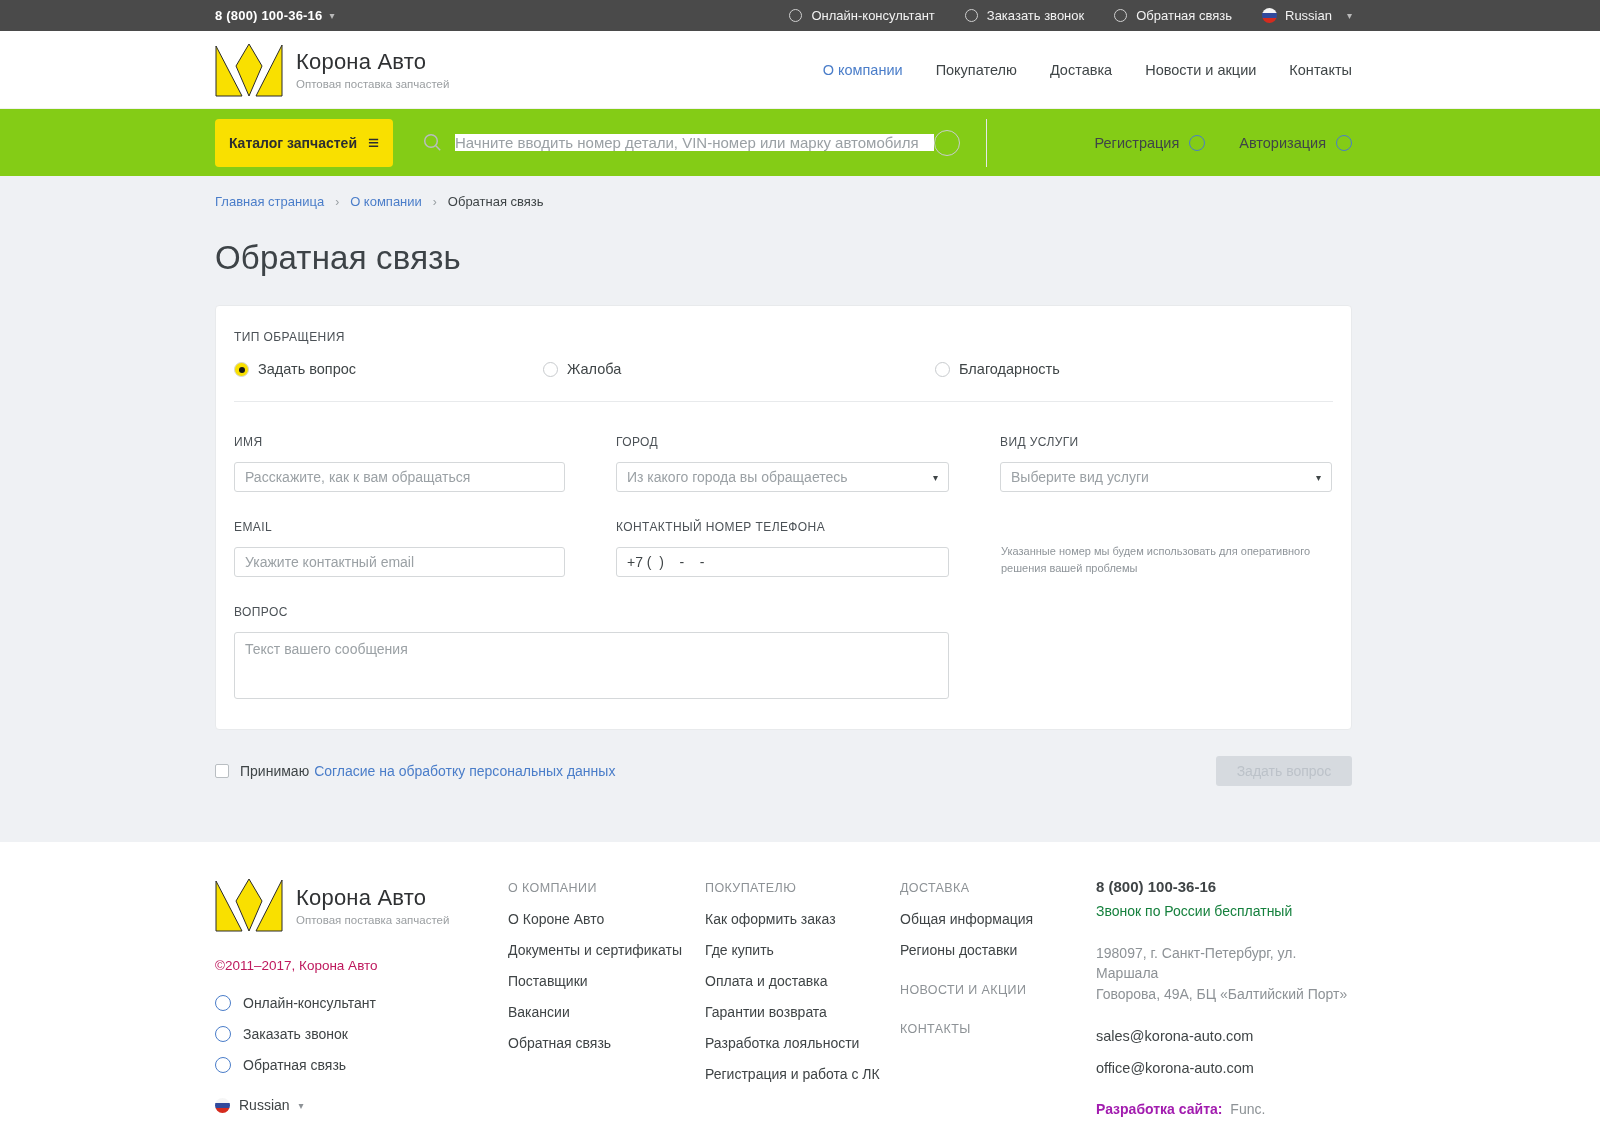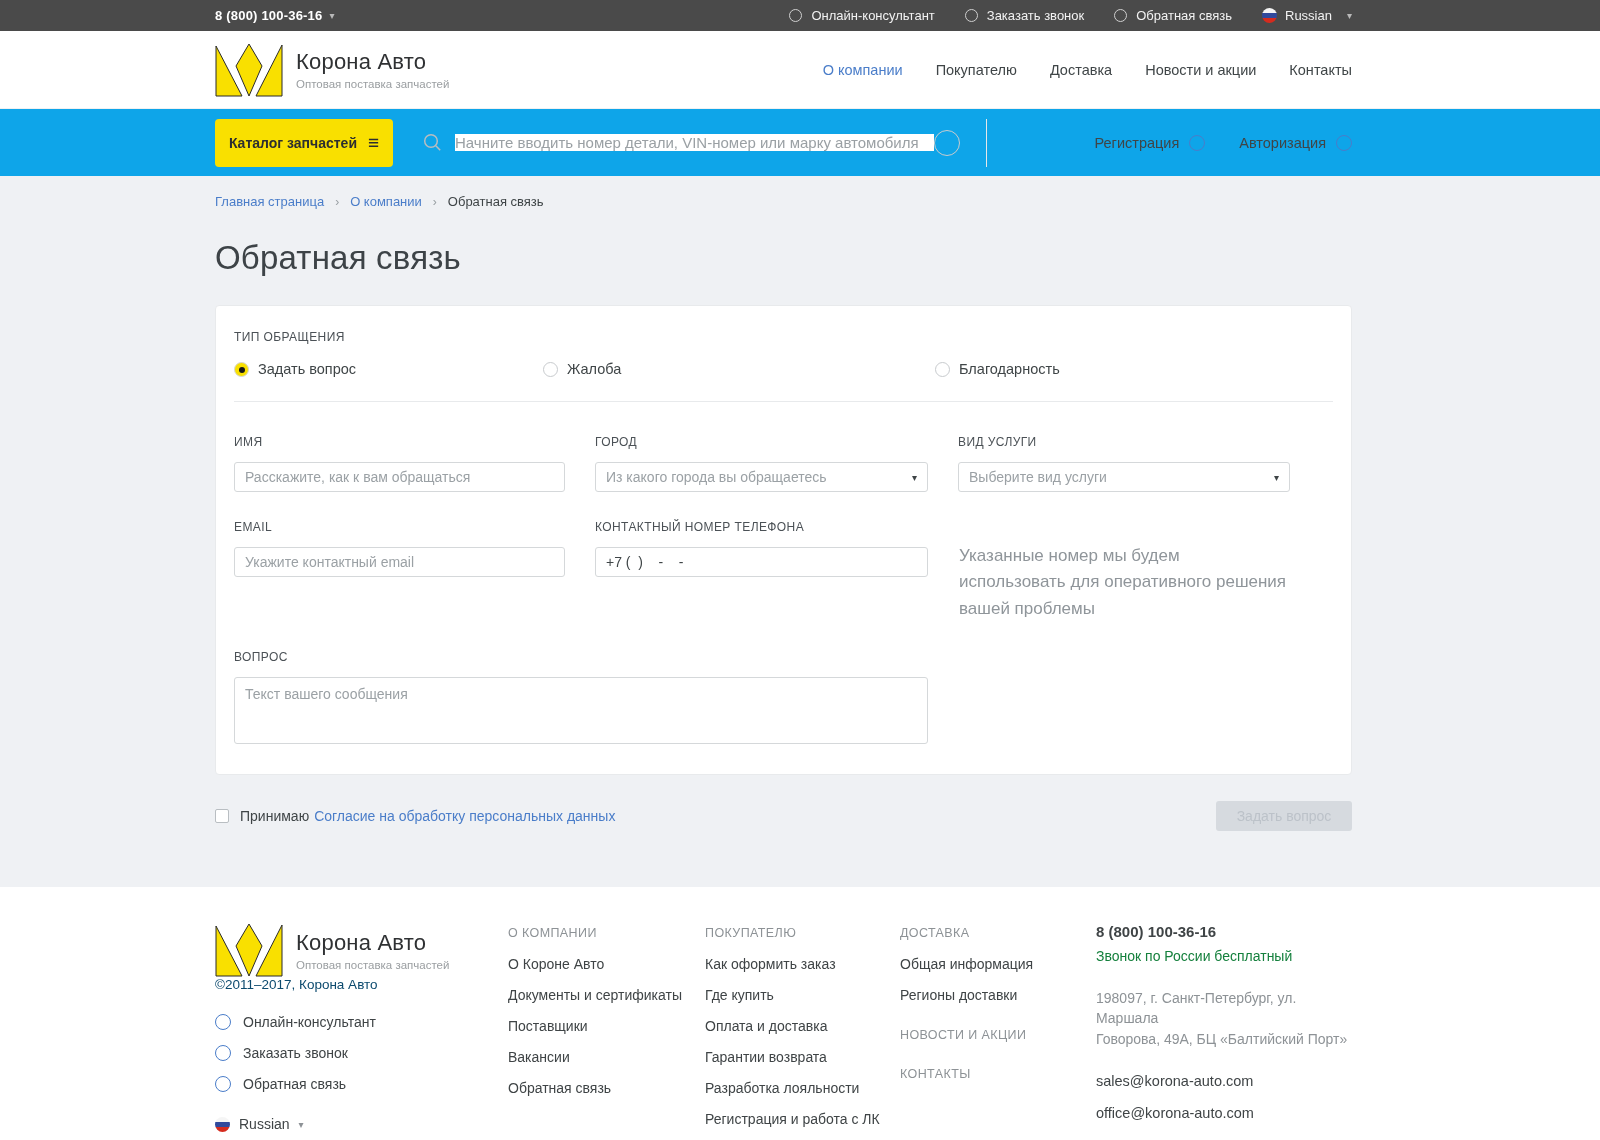--- a/index.html
+++ b/index.html
@@ -29,21 +29,21 @@
   .mainheader { height: 77px; background: #ffffff; }
   .mainheader .inner { height: 100%; display: flex; align-items: center; }
   .logo { display: flex; align-items: center; gap: 13px; }
   .logo-text-title { font-size: 22px; color: #2f3133; letter-spacing: .2px; }
   .logo-text-sub { font-size: 11.5px; color: #9a9ea1; margin-top: 3px; }
   .mainnav { margin-left: auto; display: flex; align-items: center; gap: 33px; }
   .mainnav a { font-size: 14.5px; color: #3f4547; text-decoration: none; cursor: pointer; }
   .mainnav a.active { color: #4a7dc9; }
 
   
-  .searchrow { height: 68px; background: #0ea5e9; border-top: 1px solid #f0f1f2; }
+  .searchrow { height: 68px; background: #84cc16; border-top: 1px solid #f0f1f2; }
   .searchrow .inner { height: 100%; display: flex; align-items: center; }
   .catalog-btn { width: 178px; height: 48px; flex: 0 0 178px; background: #f9e000; border: none; border-radius: 4px;
     display: flex; align-items: center; justify-content: center; gap: 11px;
     font-family: inherit; font-size: 14px; font-weight: bold; color: #2c2e30; cursor: pointer; }
   .hamburger { font-size: 19px; font-weight: bold; line-height: 1; }
   .search-field { flex: 1; display: flex; align-items: center; margin-left: 30px; margin-right: 26px; }
   .search-field svg { flex: 0 0 auto; }
   .search-input { flex: 1; border: none; outline: none; font-family: inherit; font-size: 15px; color: #3f4547; margin-left: 13px; }
   .search-input::placeholder { color: #9aa0a4; }
   .search-circle { width: 26px; height: 26px; border: 1px solid #c9ccce; border-radius: 50%; flex: 0 0 26px; cursor: pointer; }
@@ -64,51 +64,51 @@
   .field-label { font-size: 12px; font-weight: 500; color: #4b5156; letter-spacing: .4px; }
   .radios { margin-top: 16px; display: flex; }
   .radio-item { display: flex; align-items: center; gap: 9px; font-size: 14.5px; color: #3f4547; cursor: pointer; }
   .radio-item:nth-child(1) { width: 277px; }
   .radio-item:nth-child(2) { width: 392px; margin-left: 32px; }
   .radio { width: 15px; height: 15px; border-radius: 50%; border: 1px solid #c8cbce; background: #fff; position: relative; flex: 0 0 15px; }
   .radio.checked { background: #f9e000; border-color: #d6d6d6; }
   .radio.checked::after { content: ""; position: absolute; left: 4px; top: 4px; width: 6px; height: 6px; background: #161616; border-radius: 50%; }
   .card-divider { margin-top: 24px; height: 1px; background: #e8eaec; }
 
-  .fgrid { display: grid; grid-template-columns: 331px 333px 332px; column-gap: 30px; }
+  .fgrid { display: grid; grid-template-columns: 331px 333px 332px; column-gap: 51px; }
   .fgrid.row1 { margin-top: 33px; }
   .fgrid.row2 { margin-top: 28px; }
   .fgrid.row3 { margin-top: 28px; }
   .fgroup .field-label { display: block; margin-bottom: 13px; }
   .control { width: 100%; height: 30px; border: 1px solid #d5d8da; border-radius: 3px; background: #fff;
     font-family: inherit; font-size: 14px; color: #3f4547; padding: 8px 10px; outline: none; }
   .control::placeholder { color: #9ba1a5; }
   .select { display: flex; align-items: center; justify-content: space-between; cursor: pointer; }
   .select .sel-text { color: #9ba1a5; font-size: 14px; }
   .select .sel-caret { color: #3f4547; font-size: 10px; }
-  .phone-note { font-size: 17px; line-height: 1.55; color: #8f959a; padding-top: 23px; padding-left: 1px; }
+  .phone-note { font-size: 11px; line-height: 1.55; color: #8f959a; padding-top: 23px; padding-left: 1px; }
   .question-group { grid-column: 1 / 3; }
   textarea.control { height: 67px; padding-top: 8px; resize: none; }
 
   .agree-row { margin-top: 26px; display: flex; align-items: center; }
   .checkbox { width: 14px; height: 14px; border: 1px solid #b9bec2; border-radius: 2px; background: #fff; cursor: pointer; flex: 0 0 14px; }
   .agree-text { margin-left: 11px; font-size: 14px; color: #3f4547; }
   .agree-link { margin-left: 5px; font-size: 14px; color: #4a7dc9; text-decoration: none; cursor: pointer; }
   .submit-btn { margin-left: auto; width: 136px; height: 30px; background: #d6dadf; border: none; border-radius: 3px;
     font-family: inherit; font-size: 14px; color: #bcc2c9; cursor: pointer; }
 
   
   .pagefooter { height: 322px; background: #ffffff; padding-top: 36px; }
   .footer-grid { display: flex; }
   .fcol-brand { width: 293px; }
   .fcol-1 { width: 197px; }
   .fcol-2 { width: 195px; }
   .fcol-3 { width: 196px; }
   .fcol-contacts { width: 256px; }
-  .f-copy { font-size: 13.5px; color: #0c4a6e; }
+  .f-copy { margin-top: 26px; font-size: 13.5px; color: #be185d; }
   .f-links { margin-top: 22px; }
   .f-link { display: flex; align-items: center; gap: 12px; font-size: 14px; color: #3f4446; margin-top: 15px; cursor: pointer; text-decoration: none; }
   .f-lang { margin-top: 24px; display: flex; align-items: center; gap: 9px; font-size: 14px; color: #3f4446; cursor: pointer; }
   .f-caret { color: #8d9296; font-size: 10px; }
   .fcol-header { font-size: 12.5px; color: #8d9296; letter-spacing: .4px; cursor: pointer; }
   .fcol-item { display: block; font-size: 14px; color: #3f4446; margin-top: 15px; text-decoration: none; cursor: pointer; }
   .fcol-header.mt { display: block; margin-top: 25px; }
   .fc-phone { font-size: 15px; font-weight: bold; color: #3f4446; }
   .fc-note { margin-top: 8px; font-size: 14px; color: #15803d; }
   .fc-addr { margin-top: 24px; font-size: 14px; line-height: 1.45; color: #8d9296; }

